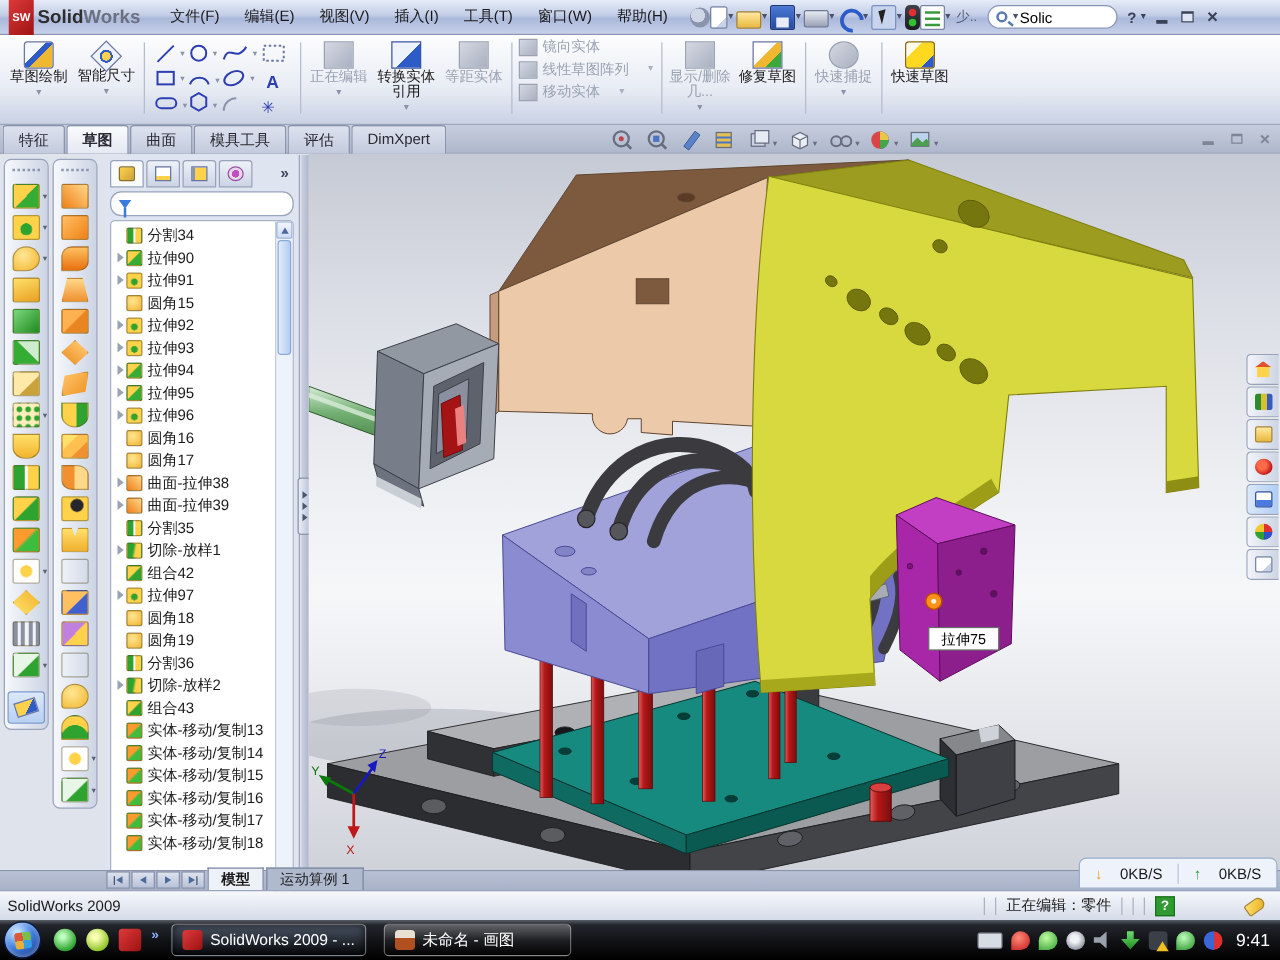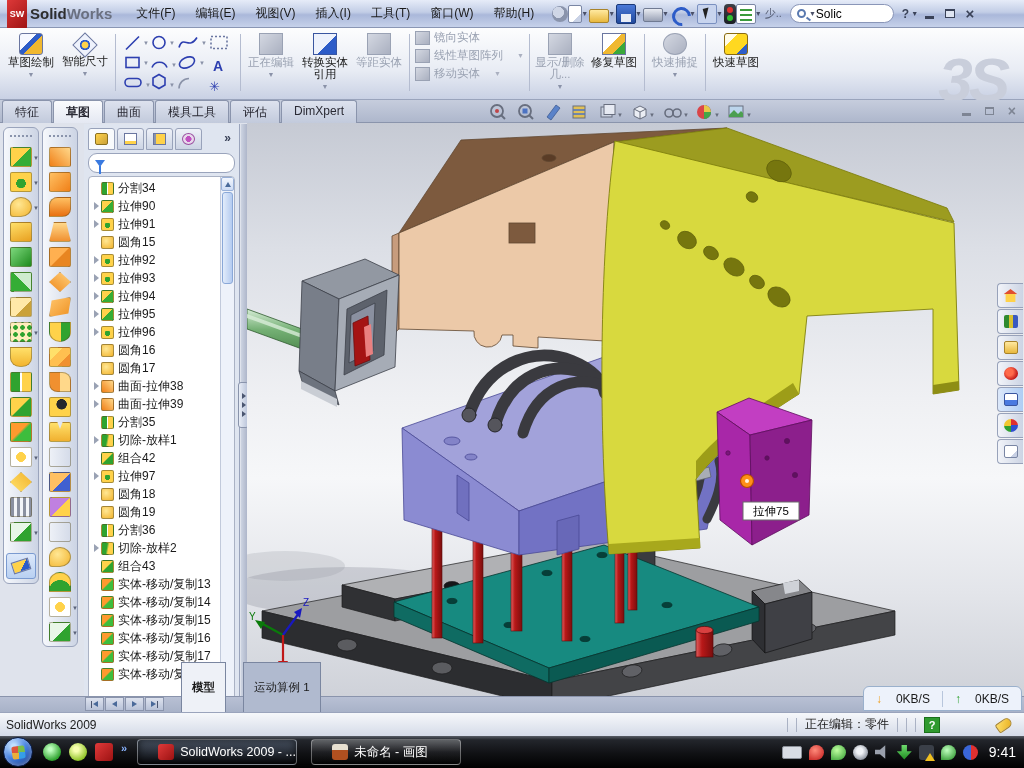--- a/index.html
+++ b/index.html
@@ -151,42 +151,42 @@
 .tp1{background:linear-gradient(180deg,#e05030 35%,#ffd24a 35%);clip-path:polygon(50% 0,100% 40%,85% 40%,85% 100%,15% 100%,15% 40%,0 40%)}
 .tp2{background:linear-gradient(90deg,#2f8a2f 33%,#d8c030 33% 66%,#3a5ac0 66%)}
 .tp3{background:linear-gradient(180deg,#ffe9a0,#e8b83e);border:1px solid #a8832a}
 .tp4{background:radial-gradient(circle at 40% 40%,#ff6a4a 30%,#c01818 70%);border-radius:50%}
 .tp5{background:linear-gradient(180deg,#fff 55%,#4a7ae0 55%);border:1px solid #3a56a0}
 .tp6{background:conic-gradient(#e03030 0 25%,#3050d0 25% 50%,#30a030 50% 75%,#f0c830 75%);border-radius:50%}
 .tp7{background:linear-gradient(135deg,#fff 70%,#c8d0e4 70%);border:1px solid #7a86a4}
 
 #modelstrip{position:absolute;left:0;top:696px;width:1024px;height:16px;background:linear-gradient(180deg,#b8c0d4,#a8b2c8);border-top:1px solid #8a94ac;display:flex;align-items:flex-end}
 .nav-btn{width:19px;height:14px;background:linear-gradient(180deg,#dde2ee,#b8c2d8);border:1px solid #8a94ac;margin:0 0 1px 1px;display:flex;align-items:center;justify-content:center;gap:1px}
-.mtab{padding:17px 10px;font-size:11.5px;border:1px solid #7a86a0;border-bottom:none;background:#b0bacf;margin-left:17px;white-space:nowrap}
+.mtab{padding:1px 10px;font-size:11.5px;border:1px solid #7a86a0;border-bottom:none;background:#b0bacf;margin-left:2px;white-space:nowrap}
 .mtab.active{background:#eef1f7;font-weight:bold}
 
 #statusbar{position:absolute;left:0;top:712px;width:1024px;height:24px;background:linear-gradient(180deg,#f6f8fb,#d5dbe8);border-top:1px solid #9aa4bc;display:flex;align-items:center;padding:0 6px;font-size:12px}
 #statusbar .right{margin-left:auto;display:flex;align-items:center;gap:8px}
 .st-sep{width:1px;height:14px;background:#aab2c4}
 #st-help{width:16px;height:16px;background:#2f9a2f;color:#fff;font-weight:bold;font-size:11px;display:flex;align-items:center;justify-content:center;border:1px solid #1a701a}
 #st-tag{width:16px;height:10px;background:linear-gradient(135deg,#ffe06a,#e8b020);border:1px solid #a8832a;border-radius:2px 5px 5px 2px;transform:rotate(-35deg);margin-right:6px}
 #netbox{position:absolute;right:2px;top:686px;height:25px;display:flex;background:#edf2fb;border:1px solid #9ab0cc;border-radius:6px 6px 0 0;align-items:center;font-size:12px;z-index:5}
 #netbox .cell{display:flex;align-items:center;gap:14px;padding:0 12px}
 #netbox .div{width:1px;height:16px;background:#b8c6dc}
 .ar-dn{color:#f0a020;font-weight:bold}.ar-up{color:#2fa32f;font-weight:bold}
 
 #taskbar{position:absolute;left:0;top:736px;width:1024px;height:32px;background:linear-gradient(180deg,#585d66 0%,#23262c 12%,#101114 55%,#000 100%);display:flex;align-items:center;color:#fff}
 #start-orb{width:30px;height:30px;border-radius:50%;margin:0 10px 0 3px;background:radial-gradient(circle at 35% 30%,#bfe0ff 8%,#3a7ae0 45%,#0a2a7a 85%);border:1px solid #0a1a40;box-shadow:inset 0 0 6px rgba(255,255,255,.6);position:relative}
 #start-orb:after{content:"";position:absolute;left:8px;top:8px;width:13px;height:13px;background:conic-gradient(#7ac043 0 25%,#35a0e8 25% 50%,#f0b030 50% 75%,#e05030 75%);border-radius:2px;transform:rotate(-8deg);opacity:.95}
 .ql{width:18px;height:18px;border-radius:3px;margin-right:8px}
 .ql-q1{background:radial-gradient(circle at 40% 35%,#bfffbf 10%,#2fa32f 70%);border-radius:50%}
 .ql-q2{background:radial-gradient(circle at 40% 35%,#f8ffb0 15%,#8ac020 75%);border-radius:50%}
 .ql-q3{background:linear-gradient(135deg,#e03a3a,#9c1212);display:flex;align-items:center;justify-content:center;font-size:7px;font-weight:bold}
 #ql-more{color:#8ab4ff;font-weight:bold;margin:0 10px 8px 0;font-size:11px}
-.task{height:26px;min-width:150px;max-width:160px;border-radius:4px;border:1px solid rgba(255,255,255,.35);background:linear-gradient(180deg,rgba(255,255,255,.28),rgba(255,255,255,.06) 50%,rgba(0,0,0,.25));display:flex;align-items:center;padding:0 20px;gap:6px;margin-right:14px;font-size:12.5px;white-space:nowrap;overflow:hidden}
+.task{height:26px;min-width:150px;max-width:160px;border-radius:4px;border:1px solid rgba(255,255,255,.35);background:linear-gradient(180deg,rgba(255,255,255,.28),rgba(255,255,255,.06) 50%,rgba(0,0,0,.25));display:flex;align-items:center;padding:0 8px;gap:6px;margin-right:14px;font-size:12.5px;white-space:nowrap;overflow:hidden}
 .task.active{background:linear-gradient(180deg,rgba(130,150,180,.45),rgba(10,12,16,.6));box-shadow:inset 0 0 8px rgba(0,0,0,.7)}
 .task .tico2{width:16px;height:16px;border-radius:3px;flex:none}
 .task-sw{background:linear-gradient(135deg,#e03a3a,#9c1212);display:flex;align-items:center;justify-content:center;font-size:6px;font-weight:bold}
 .task-paint{background:linear-gradient(180deg,#e8e0d0 40%,#b05020 40%);border-radius:2px}
 #tray{margin-left:auto;display:flex;align-items:center;gap:7px;padding-right:8px}
 .kbd{width:20px;height:13px;background:#d8dce4;border:1px solid #8a8f98;border-radius:2px}
 .tr{width:15px;height:15px;border-radius:3px}
 .tr-t1{background:radial-gradient(circle at 40% 35%,#ff8a7a,#c01818);border-radius:50% 50% 50% 0}
 .tr-t2{background:radial-gradient(circle at 40% 35%,#bfffa0,#2f9a2f);border-radius:50% 50% 50% 0}
 .tr-t3{background:radial-gradient(circle at 45% 40%,#f0f2f6 25%,#8a909c 75%);border-radius:50%}
@@ -370,21 +370,20 @@
     <div class="cmbtn disabled">
       <div class="cmico ico-gray" style="border-radius:50%"></div>
       <div>快速捕捉</div>
         <div class="dd-ar">▼</div>
     </div>
     <div class="cm-sep"></div>
     <div class="cmbtn">
       <div class="cmico ico-rapid"></div>
       <div>快速草图</div>
     </div>
-    <div id="watermark">3S</div>
   </div>
 
   <div id="tabstrip">
     <div id="rtabs">
 
         <div class="rtab">特征</div>
 
         <div class="rtab active">草图</div>
 
         <div class="rtab">曲面</div>

